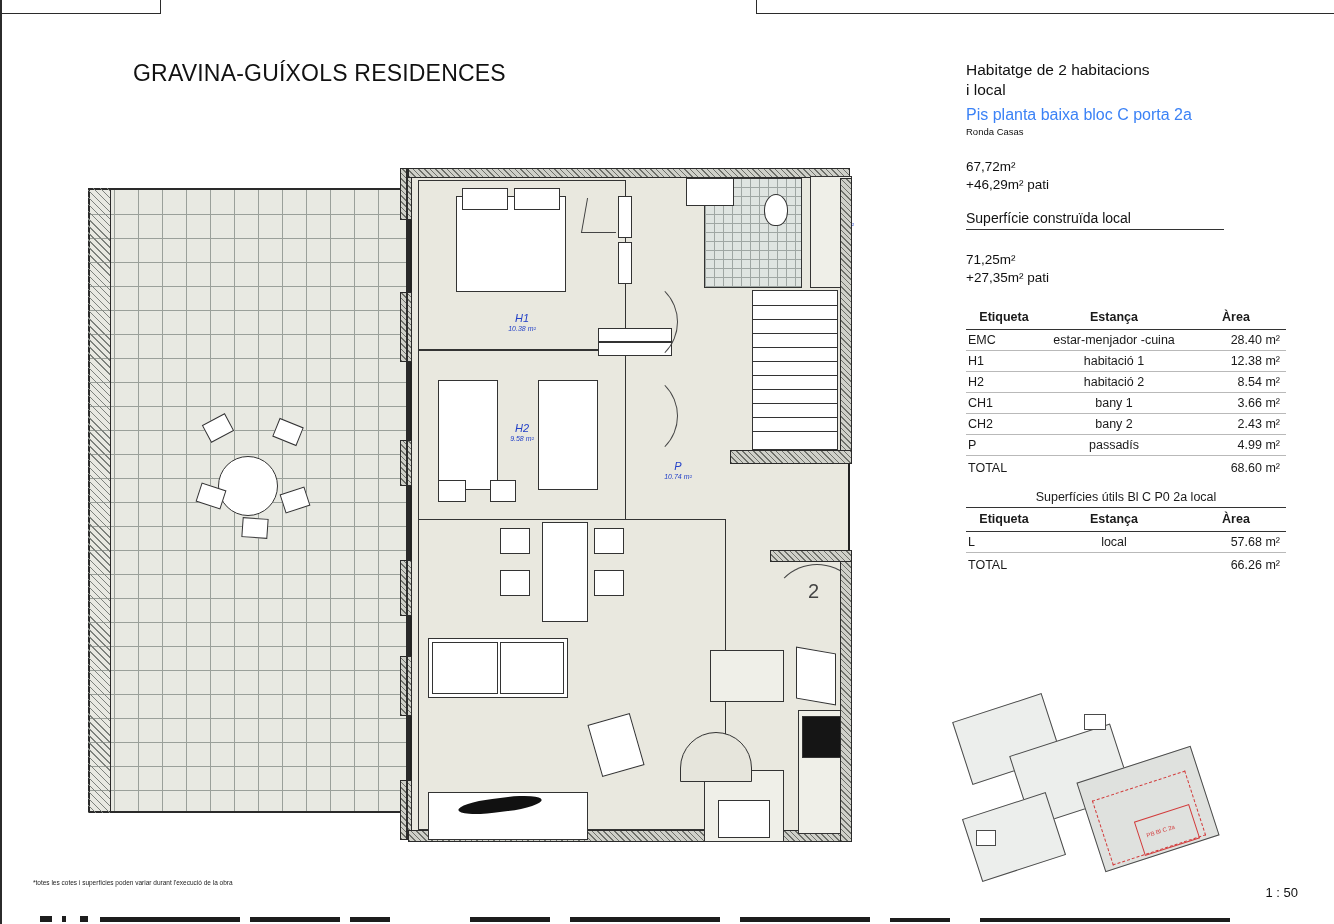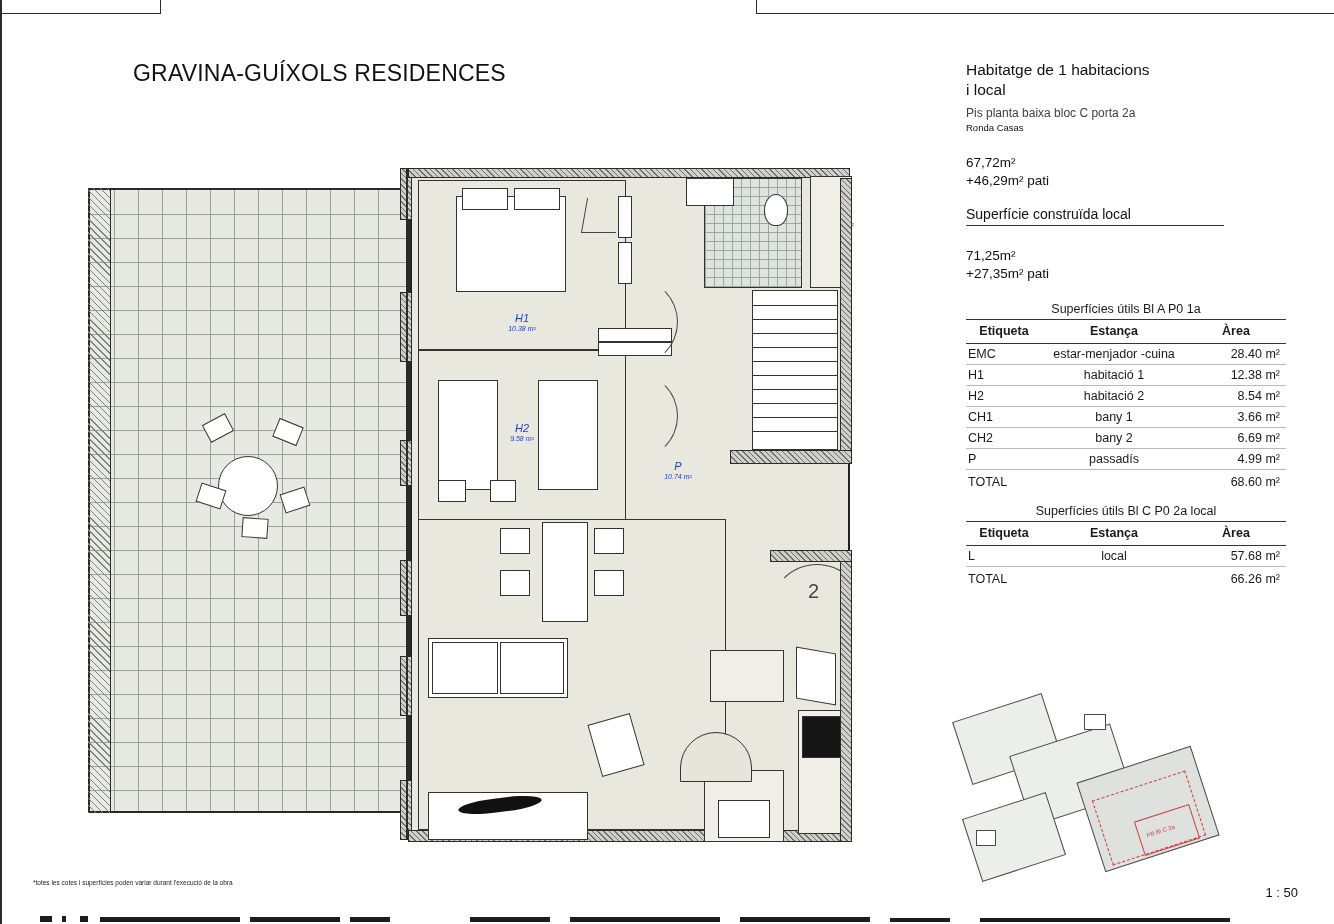--- a/index.html
+++ b/index.html
@@ -77,21 +77,21 @@
     border:1.4px solid #333;box-sizing:border-box;
   }
 
   
   .stair{position:absolute;border:1.6px solid #333;box-sizing:border-box;background:#fff;}
   .stair .step{position:absolute;left:0;right:0;height:1px;background:#333;}
 
   
   .info{position:absolute;left:966px;top:60px;width:320px;}
   .info h1{font-size:15.5px;font-weight:400;margin:0;line-height:1.28;color:#111;}
-  .info .sub{font-size:12px;margin-top:6px;color:#404040;}
+  .info .sub{font-size:16px;margin-top:6px;color:#3b82f6;}
   .info .tiny{font-size:9.5px;margin-top:2px;color:#111;}
   .info .hd{font-size:14px;margin-top:16px;color:#111;border-bottom:1px solid #333;padding-bottom:3px;width:258px;}
   .info .val{font-size:13.5px;margin-top:21px;line-height:1.35;color:#111;}
 
   
   .tblwrap{margin-top:18px;width:320px;}
   .tbl-title{font-size:12.5px;text-align:center;border-bottom:1px solid #333;padding-bottom:3px;}
   table{border-collapse:collapse;width:320px;font-size:12.5px;}
   th{font-weight:700;text-align:center;padding:4px 2px 5px;border-bottom:1.3px solid #333;}
   td{padding:3px 2px;border-bottom:1px solid #b9b9b9;}
@@ -273,39 +273,38 @@
     <div class="furn furn-fill" style="left:640px;top:490px;width:74px;height:52px;"></div>
     <div class="furn" style="left:726px;top:490px;width:40px;height:52px;transform:skewY(10deg);"></div>
     <div class="door-arc" style="left:700px;top:404px;width:92px;height:92px;border-color:#444 transparent transparent transparent;"></div>
     <div style="position:absolute;left:738px;top:420px;font-size:20px;color:#444;">2</div>
     <div class="wallthick hatch" style="left:770px;top:396px;width:12px;height:286px;"></div>
     <div class="wallthick hatch" style="left:700px;top:390px;width:82px;height:12px;"></div>
   </div>
 
   <div class="info">
     <h1>
-      <span>Habitatge de 1 habitacions</span><br>
+      <span>Habitatge de 2 habitacions</span><br>
       <span>i local</span>
     </h1>
     <div class="sub">Pis planta baixa bloc C porta 2a</div>
     <div class="tiny">Ronda Casas</div>
 
     <div class="val">
       <span>67,72m²</span><br>
       <span>+46,29m² pati</span>
     </div>
 
     <div class="hd">Superfície construïda local</div>
     <div class="val">
       <span>71,25m²</span><br>
       <span>+27,35m² pati</span>
     </div>
 
     <div class="tblwrap">
-      <div class="tbl-title">Superfícies útils Bl A P0 1a</div>
       <table>
         <thead>
           <tr>
             <th>Etiqueta</th>
             <th>Estança</th>
             <th>Àrea</th>
           </tr>
         </thead>
         <tbody>
           <tr>
@@ -324,21 +323,21 @@
             <td class="v">8.54 m²</td>
           </tr>
           <tr>
             <td class="k">CH1</td>
             <td class="n">bany 1</td>
             <td class="v">3.66 m²</td>
           </tr>
           <tr>
             <td class="k">CH2</td>
             <td class="n">bany 2</td>
-            <td class="v">6.69 m²</td>
+            <td class="v">2.43 m²</td>
           </tr>
           <tr>
             <td class="k">P</td>
             <td class="n">passadís</td>
             <td class="v">4.99 m²</td>
           </tr>
           <tr class="total">
             <td class="k">TOTAL</td>
             <td class="n"></td>
             <td class="v">68.60 m²</td>

